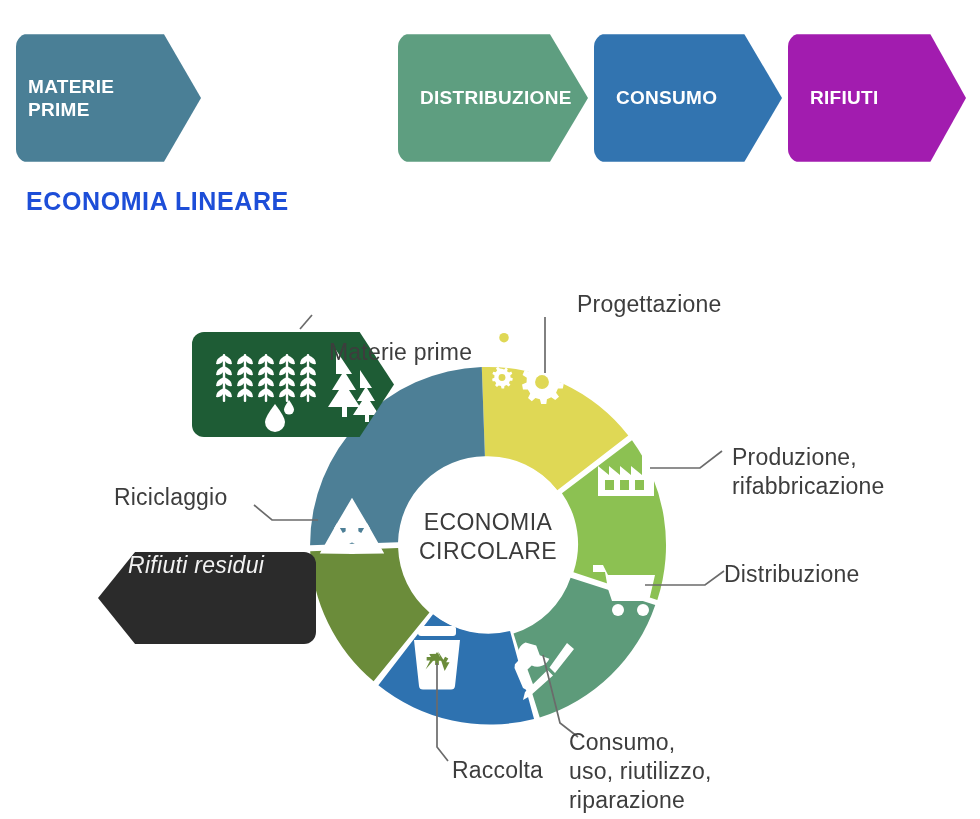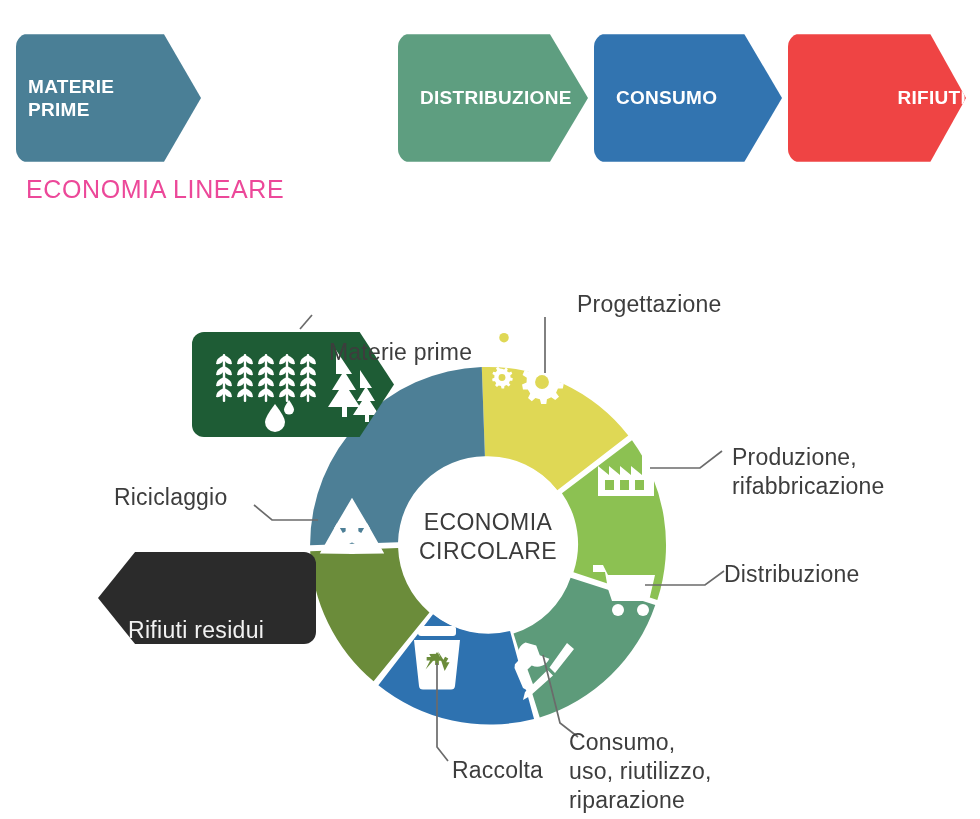--- a/index.html
+++ b/index.html
@@ -41,30 +41,30 @@
     border-radius: 14px;
   }
   .chevron span { display: block; }
 
   #chev-materie   { left: 16px;  width: 185px; background: #4a7f96; padding-left: 12px; }
   #chev-produzione{ left: 205px; width: 185px; background: #97c martian; }
   #chev-produzione{ left: 205px; width: 185px; background: #9ac košík; }
   #chev-produzione{ left: 205px; width: 185px; background: #9ac654; }
   #chev-distrib   { left: 398px; width: 190px; background: #5e9e80; }
   #chev-consumo   { left: 594px; width: 188px; background: #3274b0; }
-  #chev-rifiuti   { left: 788px; width: 178px; background: #ef4444; justify-content: flex-end; }
+  #chev-rifiuti   { left: 788px; width: 178px; background: #a21caf; }
 
   #economia-lineare-label {
     position: absolute;
     left: 26px;
-    top: 175px;
+    top: 187px;
     font-size: 25px;
     letter-spacing: 0.6px;
-    color: #ec4899;
-    font-weight: 400;
+    color: #1d4ed8;
+    font-weight: 700;
   }
 
   
   #circle-wrap {
     position: absolute;
     left: 0;
     top: 255px;
     width: 980px;
     height: 564px;
   }
@@ -83,24 +83,25 @@
     font-size: 23px;
     line-height: 1.28;
     color: #3b3b3b;
     letter-spacing: 0.4px;
   }
 
   
   .callout {
     position: absolute;
     display: flex;
-    align-items: flex-end;
+    align-items: flex-start;
     box-sizing: border-box;
     color: #ffffff;
     border-radius: 12px;
+    font-style: italic;
   }
   #callout-materie {
     left: 192px;
     top: 77px;
     width: 202px;
     height: 105px;
     background: #1e5c35;
     clip-path: polygon(0% 5%, 0% 95%, 3% 100%, 83% 100%, 100% 50%, 83% 0%, 3% 0%);
   }
   #callout-rifiuti {

